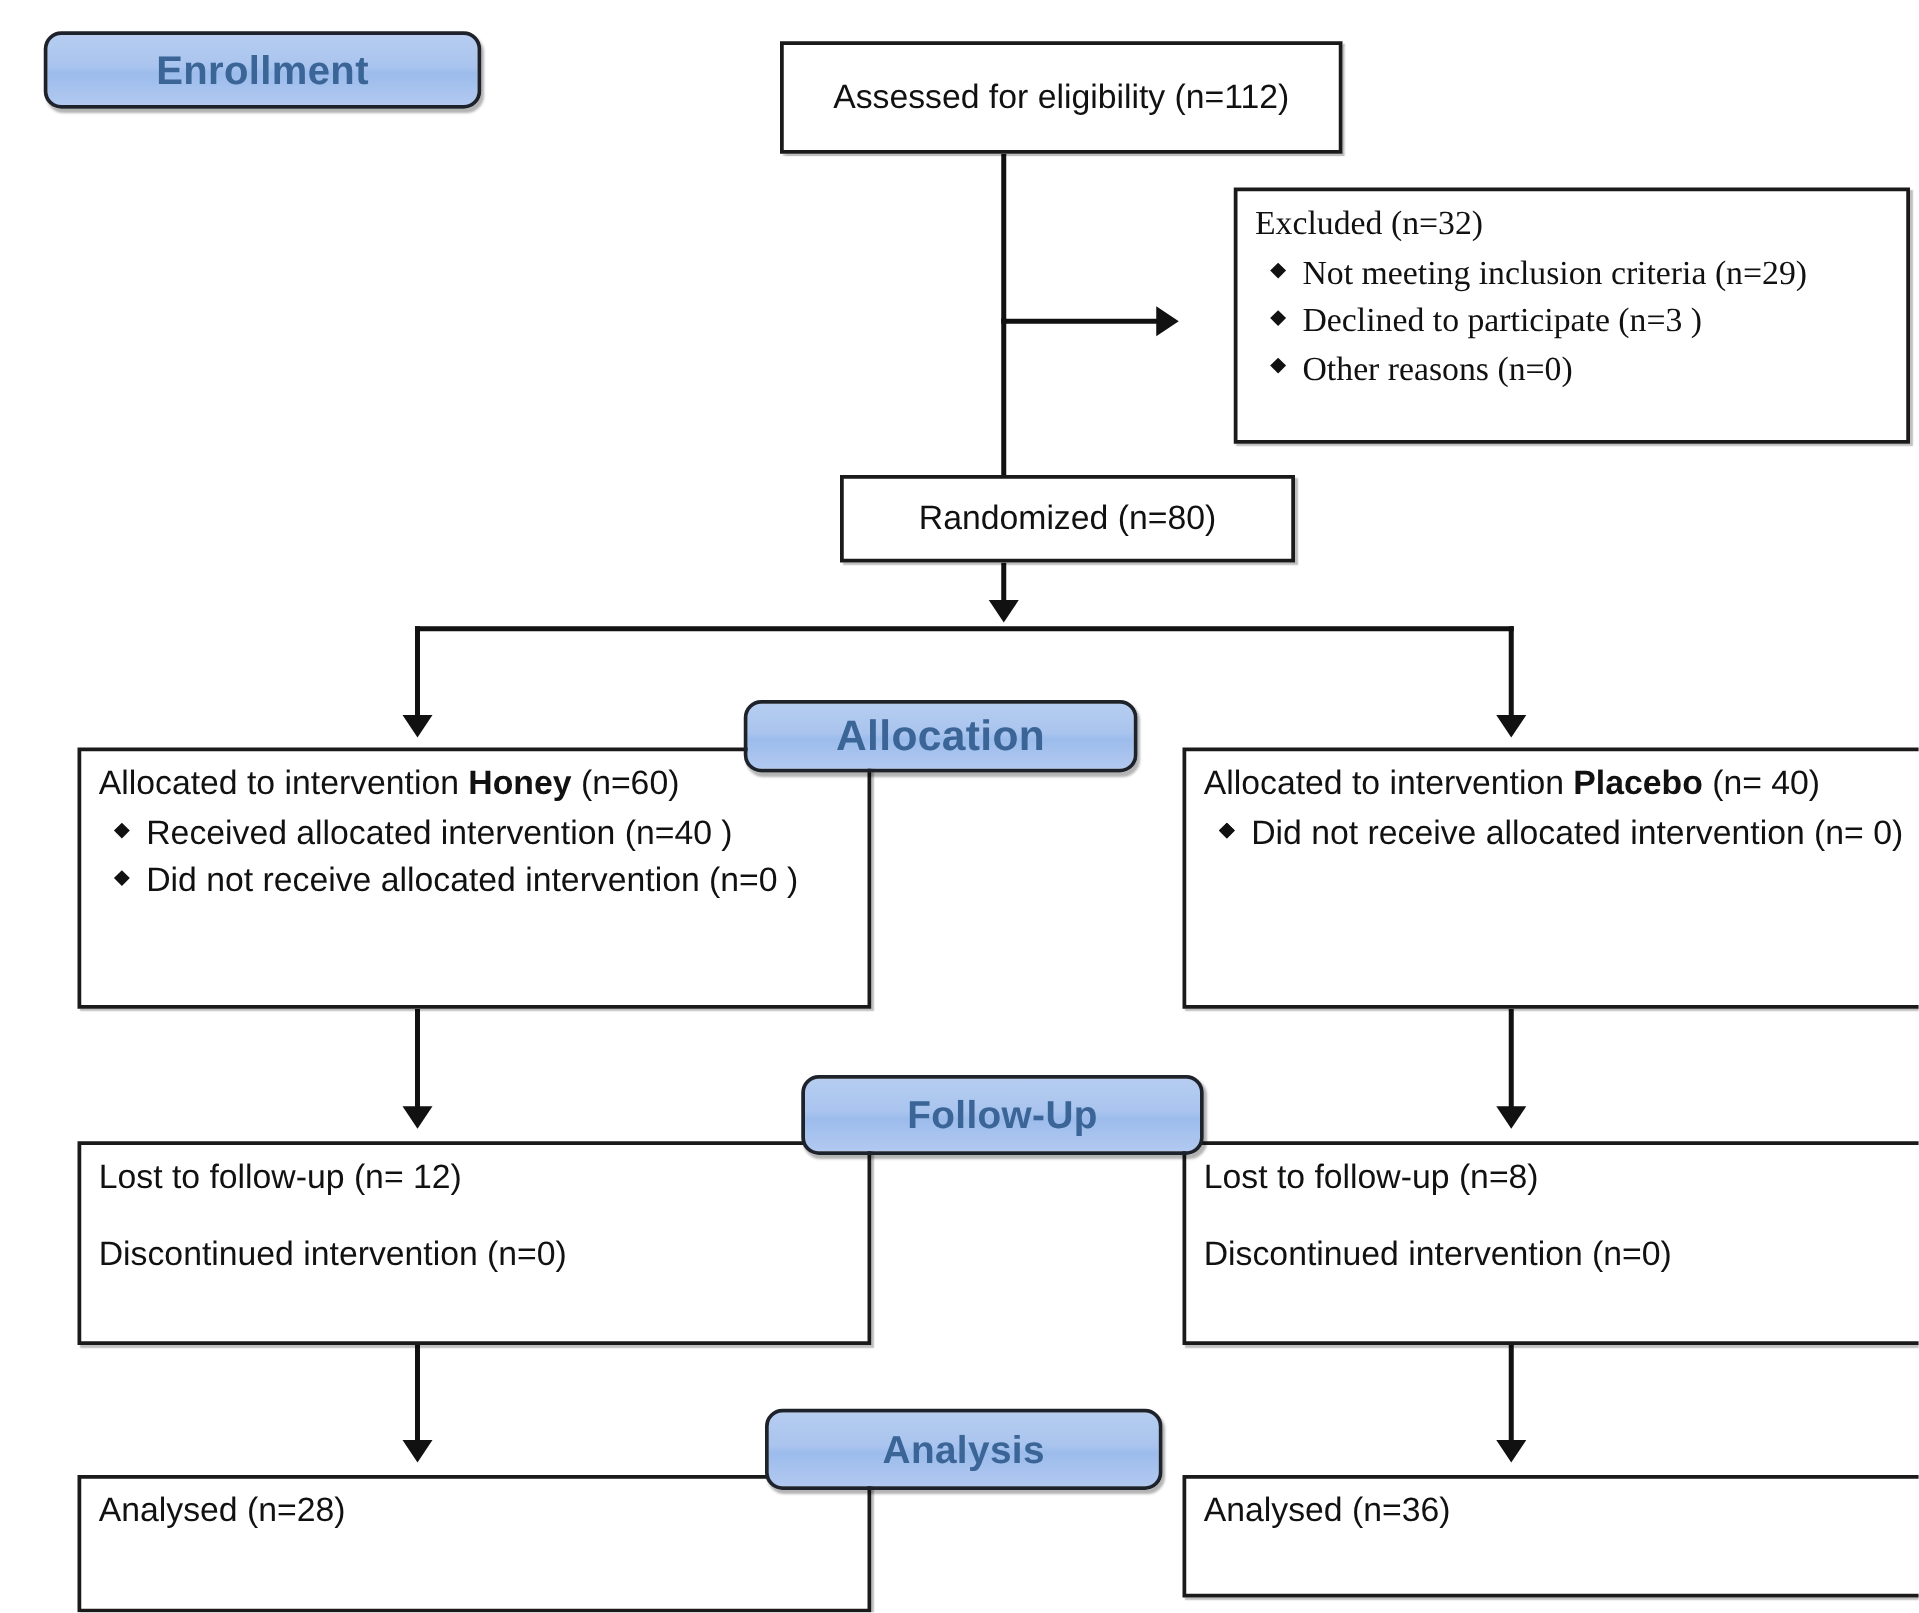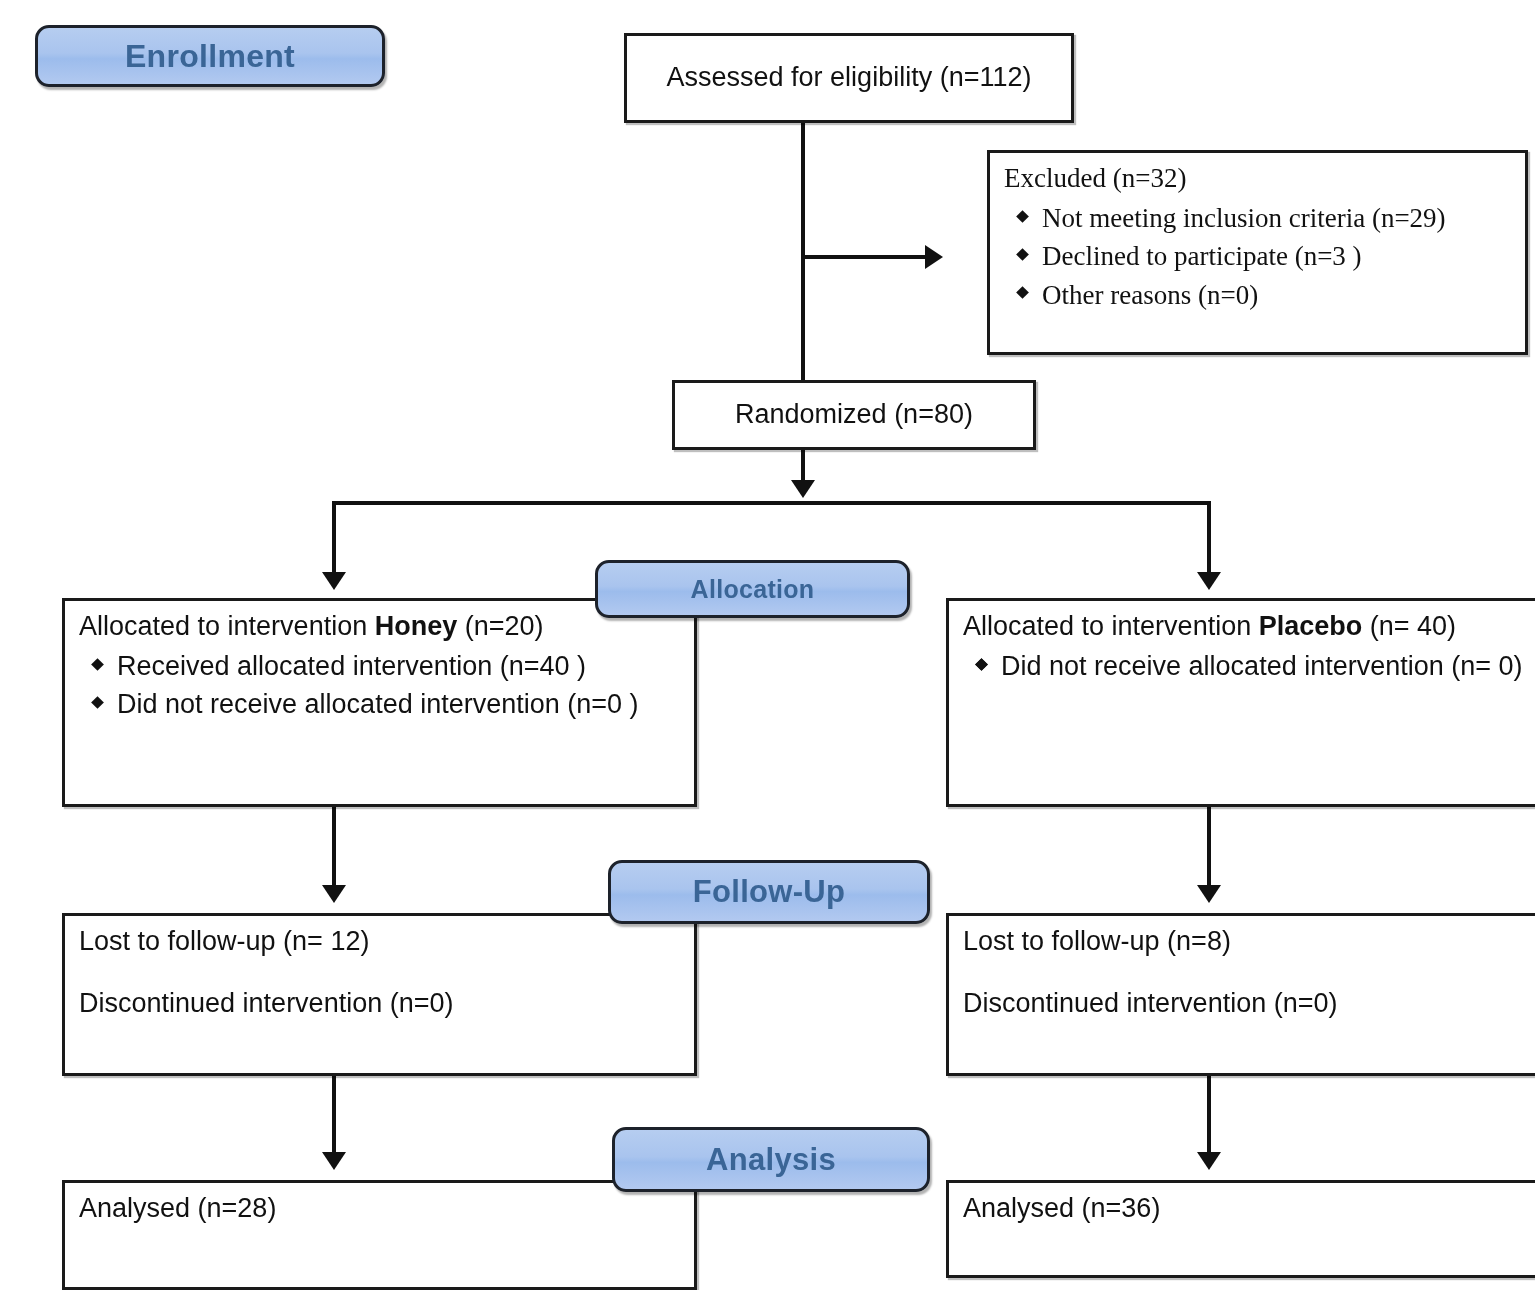--- a/index.html
+++ b/index.html
@@ -176,21 +176,21 @@
 
   <div class="vline" style="left:332px; top:501px; height:75px;"></div>
   <div class="arrow-down" style="left:322px; top:572px;"></div>
 
   <div class="vline" style="left:1207px; top:501px; height:75px;"></div>
   <div class="arrow-down" style="left:1197px; top:572px;"></div>
 
   <div class="box" style="left:16px; top:598px; width:635px; height:209px;">
     <div class="box-inner">
       <div class="line-main">
-        <span>Allocated to intervention </span><b class="em">Honey</b><span> (n=20)</span>
+        <span>Allocated to intervention </span><b class="em">Honey</b><span> (n=60)</span>
       </div>
       <ul class="bullets">
         <li>
           <span class="dia"></span>
           <span>Received allocated intervention (n=40 )</span>
         </li>
         <li>
           <span class="dia"></span>
           <span>Did not receive allocated intervention (n=0 )</span>
         </li>
@@ -208,21 +208,21 @@
           <span class="dia"></span>
         </li>
         <li>
           <span class="dia"></span>
           <span>Did not receive allocated intervention  (n= 0)</span>
         </li>
       </ul>
     </div>
   </div>
 
-  <div class="stage-badge" style="left:595px; top:560px; width:315px; height:58px; font-size:25px;">
+  <div class="stage-badge" style="left:595px; top:560px; width:315px; height:58px; font-size:34px;">
     <span>Allocation</span>
   </div>
 
   <div class="vline" style="left:332px; top:807px; height:82px;"></div>
   <div class="arrow-down" style="left:322px; top:885px;"></div>
   <div class="vline" style="left:1207px; top:807px; height:82px;"></div>
   <div class="arrow-down" style="left:1197px; top:885px;"></div>
 
   <div class="box" style="left:16px; top:913px; width:635px; height:163px;">
     <div class="box-inner">
@@ -233,21 +233,21 @@
   </div>
 
   <div class="box" style="left:900px; top:913px; width:620px; height:163px;">
     <div class="box-inner">
       <div class="line-main">Lost to follow-up (n=8)</div>
       <div class="spacer-line"></div>
       <div class="line-main">Discontinued intervention (n=0)</div>
     </div>
   </div>
 
-  <div class="stage-badge" style="left:608px; top:860px; width:322px; height:64px; font-size:31px;">
+  <div class="stage-badge" style="left:641px; top:860px; width:322px; height:64px; font-size:31px;">
     <span>Follow-Up</span>
   </div>
 
   <div class="vline" style="left:332px; top:1076px; height:80px;"></div>
   <div class="arrow-down" style="left:322px; top:1152px;"></div>
   <div class="vline" style="left:1207px; top:1076px; height:80px;"></div>
   <div class="arrow-down" style="left:1197px; top:1152px;"></div>
 
   <div class="box" style="left:16px; top:1180px; width:635px; height:110px;">
     <div class="box-inner">

